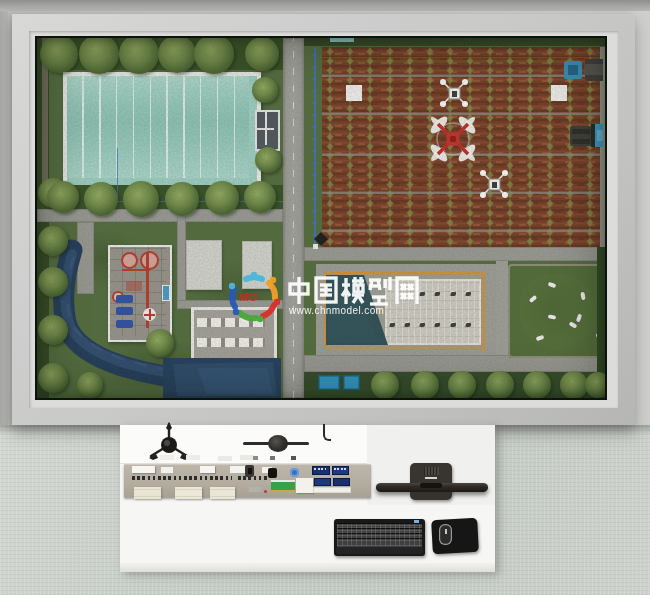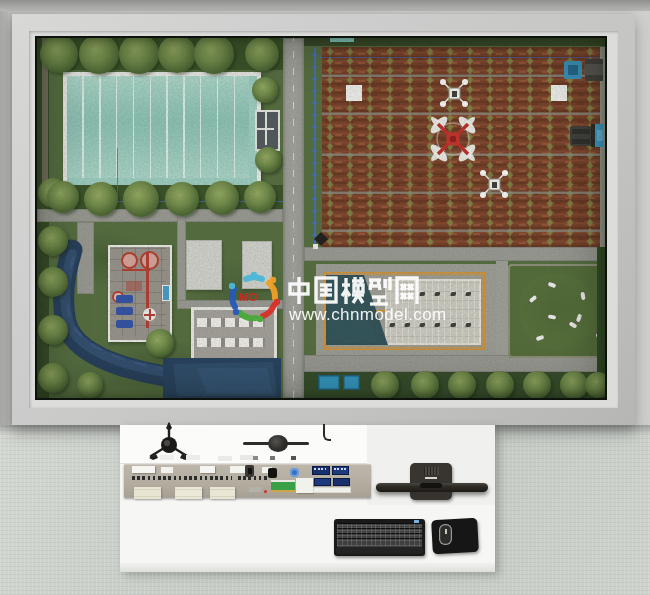--- a/index.html
+++ b/index.html
@@ -437,13 +437,13 @@
         <line x1="11" y1="8" x2="6" y2="14"></line>
         <line x1="13" y1="8" x2="18" y2="14"></line>
         <line x1="18" y1="8" x2="13" y2="14"></line>
         <line x1="6" y1="17" x2="11" y2="23"></line>
         <line x1="11" y1="17" x2="6" y2="23"></line>
         <line x1="13" y1="17" x2="18" y2="23"></line>
         <line x1="18" y1="17" x2="13" y2="23"></line>
       </g>
 </g>
 </svg>
-<div class="abs" style="left:289px;top:305px;width:180px;height:18px;color:#ffffff;opacity:.92;font-size:17px;letter-spacing:.4px;font-family:'Liberation Sans',sans-serif;">www.chnmodel.com</div>
+<div class="abs" style="left:289px;top:305px;width:180px;height:18px;color:#ffffff;opacity:.92;font-size:10px;letter-spacing:.4px;font-family:'Liberation Sans',sans-serif;">www.chnmodel.com</div>
 
 </body></html>

